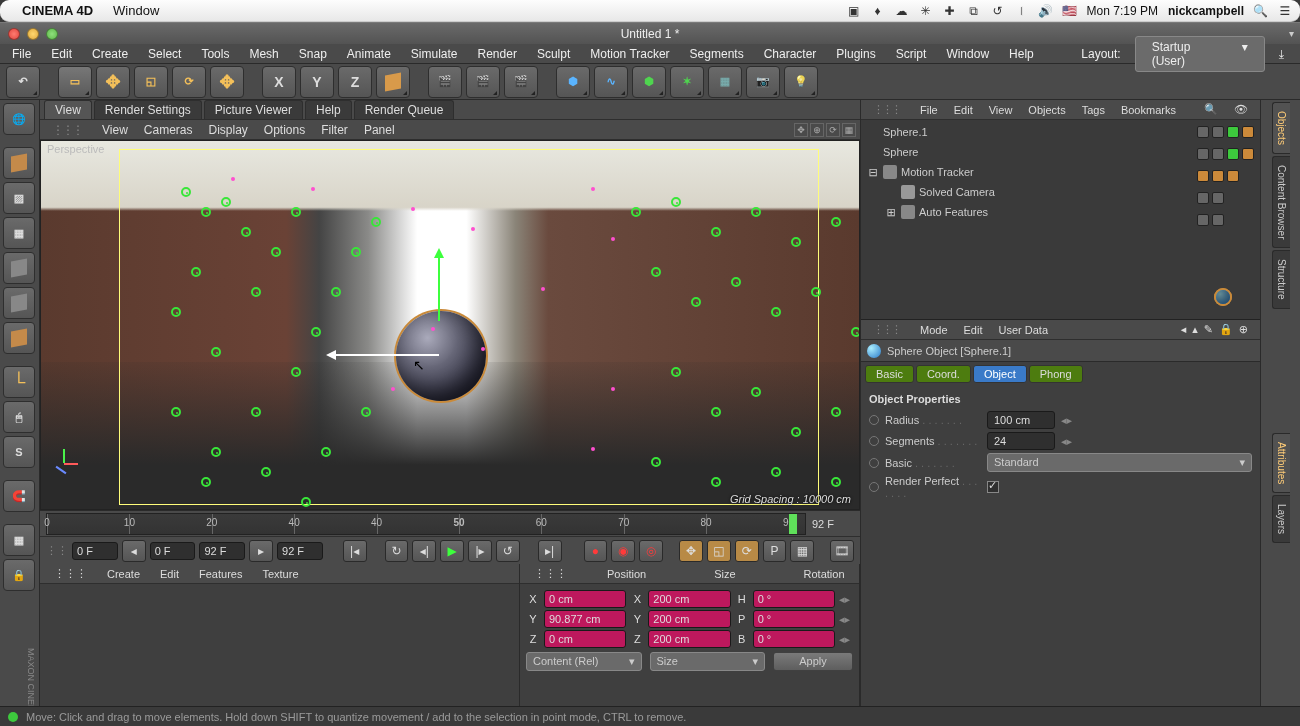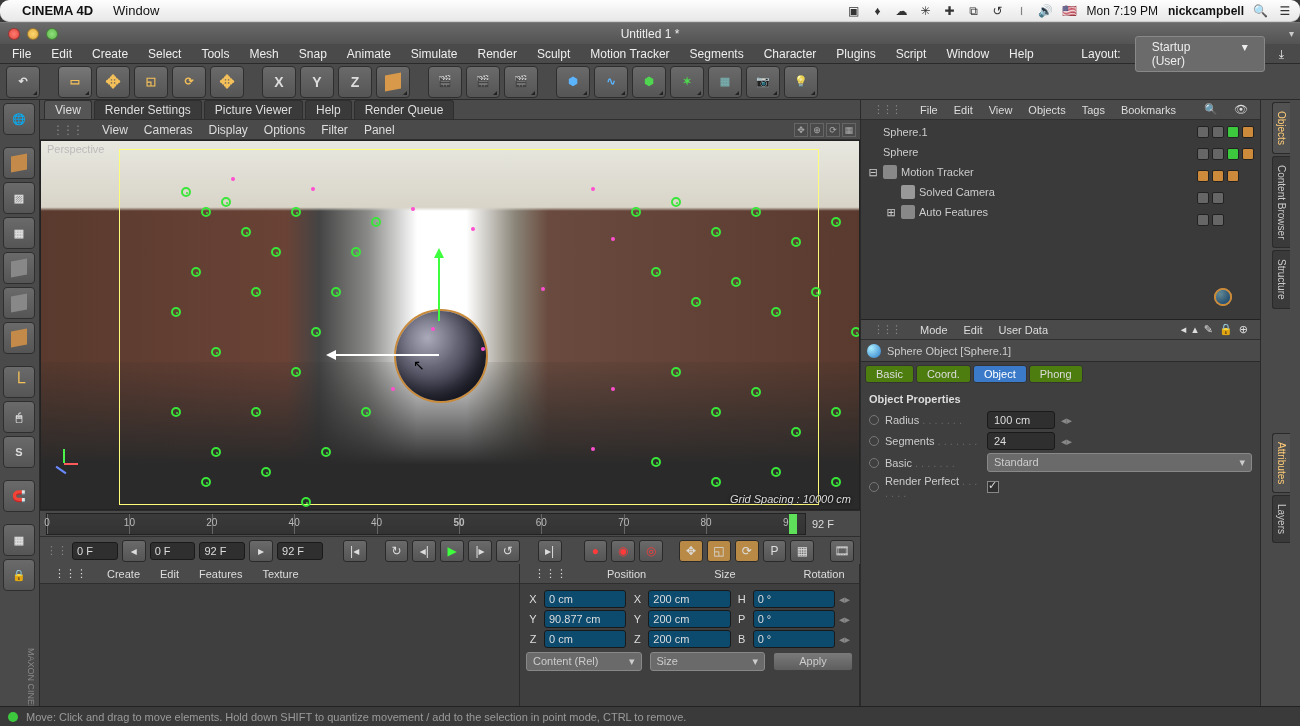--- a/index.html
+++ b/index.html
@@ -109,21 +109,21 @@
 
 
 .bpanels{flex:1;display:grid;grid-template-columns:480px 340px;background:#444;}
 .bpanels .pane{border-right:1px solid #2a2a2a;display:flex;flex-direction:column;}
 .bpane-menu{height:20px;background:#4a4a4a;display:flex;align-items:center;padding:0 4px;color:#ddd;border-bottom:1px solid #2e2e2e;}
 .bpane-menu span{padding:2px 10px;}
 .bpane-body{flex:1;background:#3f3f3f;}
 .coords{padding:4px 6px;}
 .coords .row{display:grid;grid-template-columns:14px 1fr 14px 1fr 14px 1fr 14px;gap:4px;align-items:center;margin:2px 0;}
 .coords .row .ax{color:#ddd;text-align:center;}
-.coords .row .val{background:#0c4a6e;border:1px solid #1a1a1a;padding:2px 4px;border-radius:3px;color:#ddd;}
+.coords .row .val{background:#be185d;border:1px solid #1a1a1a;padding:2px 4px;border-radius:3px;color:#ddd;}
 .coords .selrow{display:flex;gap:8px;margin-top:4px;}
 .coords .sel{flex:1;background:#6a6a6a;border:1px solid #888;border-radius:3px;padding:2px 6px;display:flex;justify-content:space-between;}
 .coords .apply{width:80px;background:linear-gradient(#7a7a7a,#5e5e5e);border:1px solid #404040;border-radius:3px;text-align:center;padding:2px;}
 
 
 .rightpanel{display:flex;flex-direction:column;background:#444;border-left:1px solid #2a2a2a;}
 .panelmenu{height:20px;background:#4a4a4a;display:flex;align-items:center;padding:0 4px;color:#ddd;border-bottom:1px solid #2e2e2e;gap:0;}
 .panelmenu span{padding:2px 8px;}
 .panelmenu .grip{color:#888;letter-spacing:-2px;margin-right:4px;}
 .objtree{height:200px;background:#3a3a3a;border-bottom:1px solid #222;padding:2px;position:relative;}

